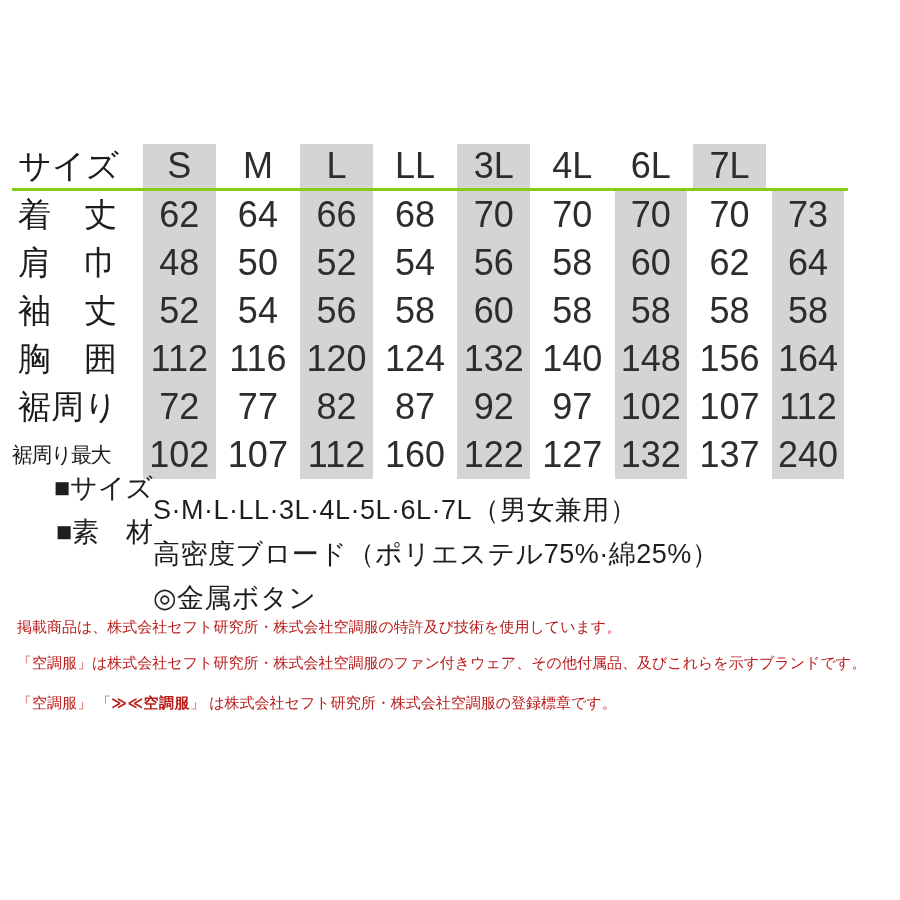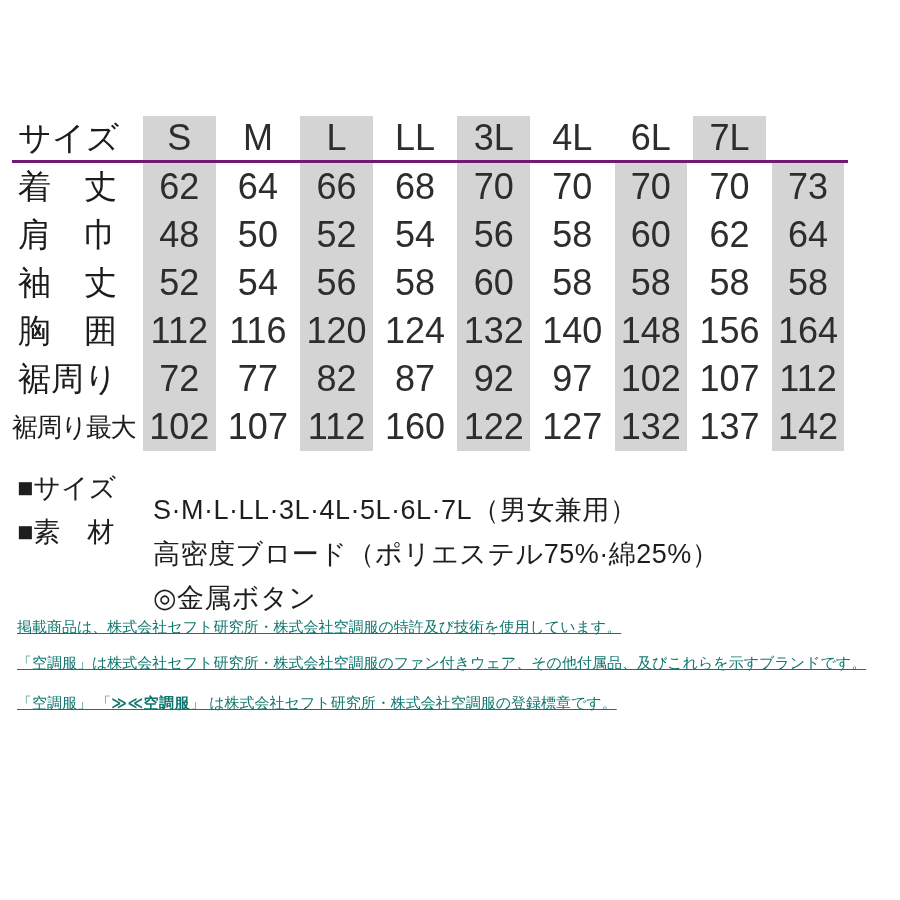--- a/index.html
+++ b/index.html
@@ -6,41 +6,41 @@
   body{
     width:900px;height:900px;overflow:hidden;
     font-family:"Liberation Sans","DejaVu Sans",sans-serif;
     color:#2a2a2a;
   }
   .canvas{position:relative;width:900px;height:900px;background:#fff;}
 
   
   .size-table{position:absolute;left:12px;top:116px;width:836px;}
   .t-row{display:flex;height:48px;}
-  .t-row.header{height:44px;border-bottom:3px solid #701a75;}
+  .t-row.header{height:44px;border-bottom:3px solid #84cc16;margin-top:28px;}
   .t-label{
     width:128px;flex:0 0 128px;display:flex;align-items:center;
     font-size:33px;color:#1c1c1c;white-space:nowrap;
     padding-left:6px;box-sizing:border-box;
   }
-  .t-label.long{font-size:26px;letter-spacing:-1.5px;padding-left:0;}
+  .t-label.long{font-size:21px;letter-spacing:-1.5px;padding-left:0;}
   .t-cell{
     width:78.6px;flex:0 0 78.6px;display:flex;align-items:center;justify-content:center;
     font-size:36px;color:#2d2d2d;box-sizing:border-box;white-space:nowrap;
   }
   .t-cell.shaded{background:#d4d4d4;border-left:3px solid #fff;border-right:3px solid #fff;}
 
   
   .specs{position:absolute;left:17px;top:466px;font-size:27px;color:#1e1e1e;}
-  .spec-row{display:flex;height:44px;align-items:center;white-space:nowrap;}
+  .spec-row{display:flex;height:44px;align-items:center;white-space:nowrap;text-align:right;}
   .spec-label{width:136px;flex:0 0 136px;}
   .spec-text{letter-spacing:0.5px;margin-top:44px;}
 
   
-  .footer{position:absolute;left:17px;top:618px;font-size:15px;color:#0f766e;width:870px;text-decoration:underline;}
+  .footer{position:absolute;left:17px;top:618px;font-size:15px;color:#b91c1c;width:870px;}
   .footer p{margin:0;white-space:nowrap;}
   .footer p.l1{margin-bottom:17px;}
   .footer p.l2{margin-bottom:21px;}
   .logo{font-weight:bold;letter-spacing:0.5px;}
 </style>
 </head>
 <body>
 
 <div class="canvas">
 
@@ -119,21 +119,21 @@
       <div class="t-row">
         <div class="t-label long">裾周り最大</div>
         <div class="t-cell shaded">102</div>
         <div class="t-cell">107</div>
         <div class="t-cell shaded">112</div>
         <div class="t-cell">160</div>
         <div class="t-cell shaded">122</div>
         <div class="t-cell">127</div>
         <div class="t-cell shaded">132</div>
         <div class="t-cell">137</div>
-        <div class="t-cell shaded">142</div>
+        <div class="t-cell shaded">240</div>
       </div>
     </div>
 
   <div class="specs">
       <div class="spec-row">
         <span class="spec-label">■サイズ</span>
         <span class="spec-text">S·M·L·LL·3L·4L·5L·6L·7L（男女兼用）</span>
       </div>
       <div class="spec-row">
         <span class="spec-label">■素　材</span>

